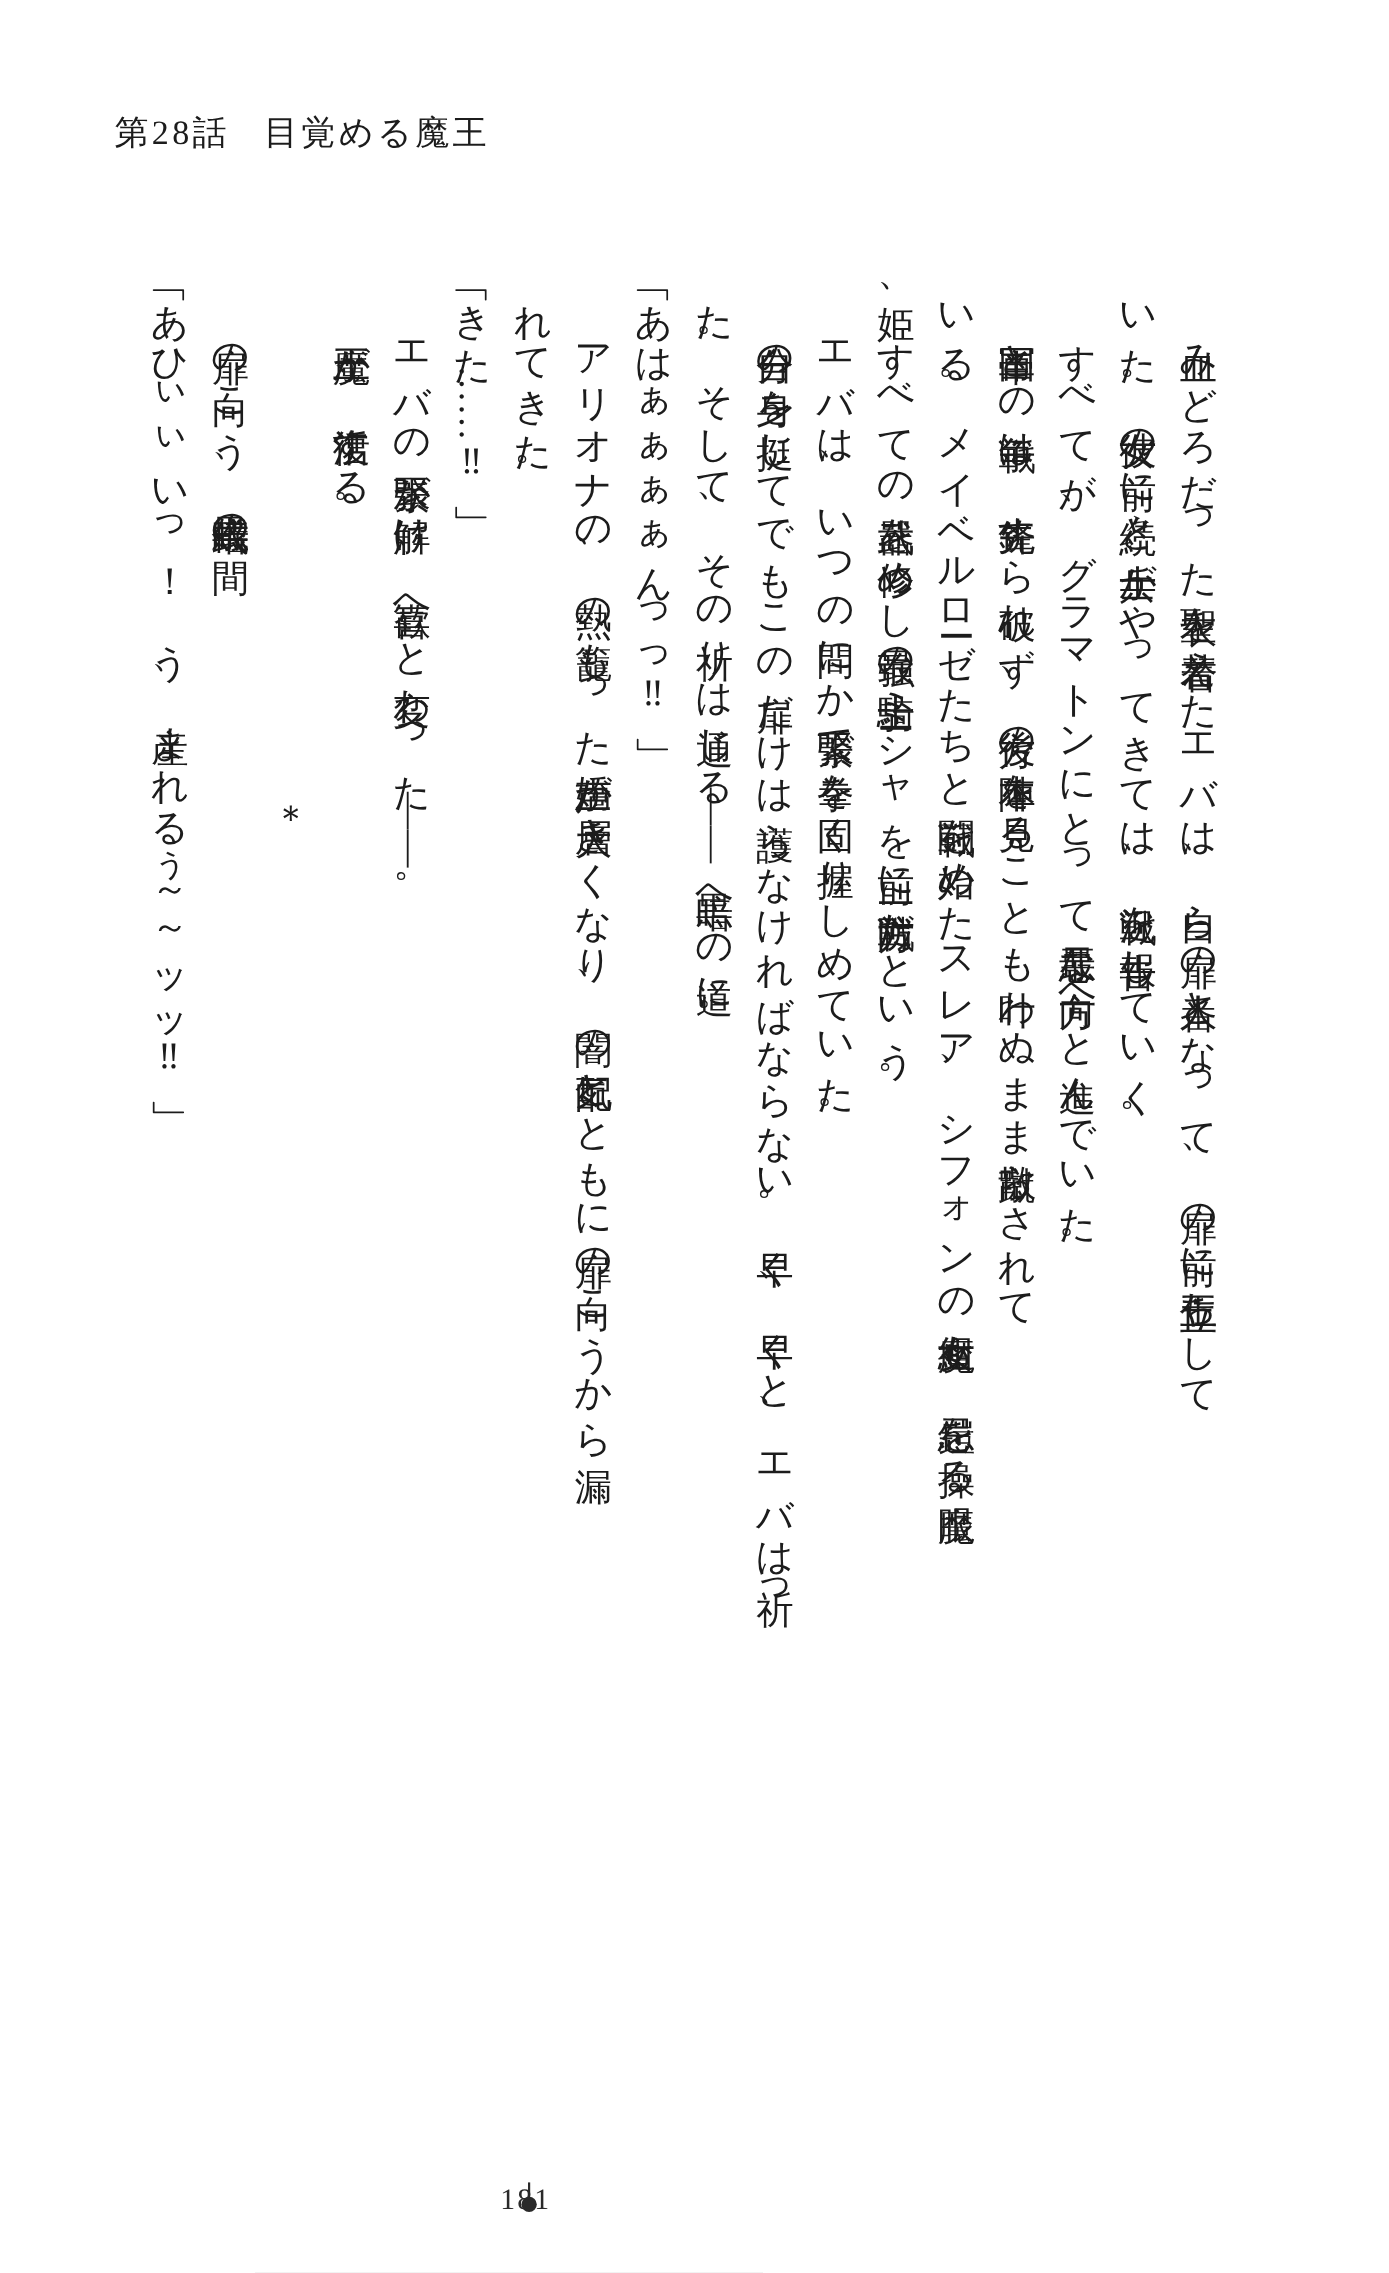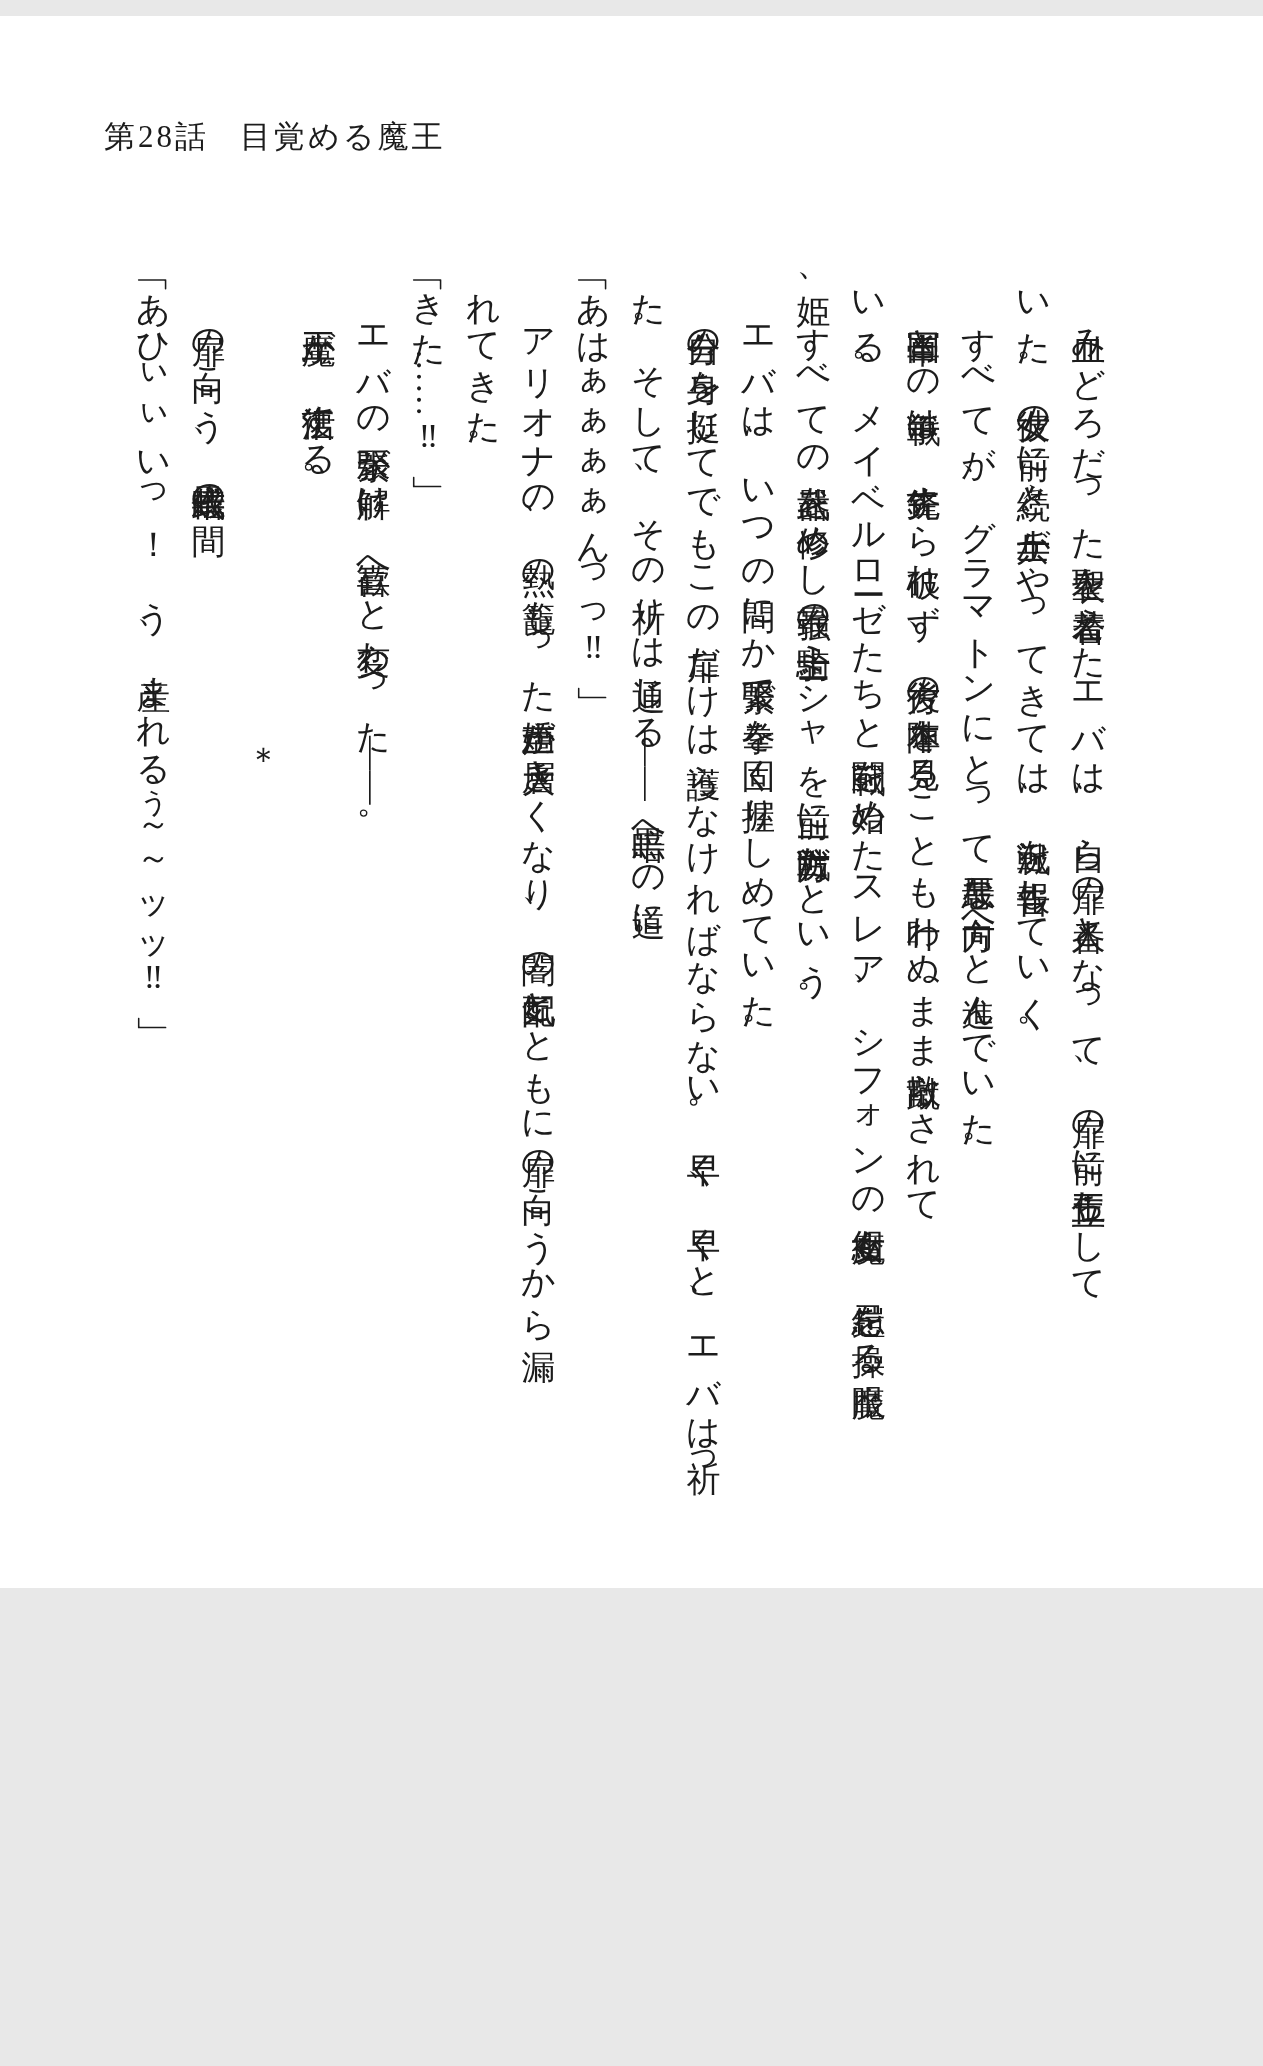--- a/index.html
+++ b/index.html
@@ -1,19 +1,19 @@
 <!DOCTYPE html>
 <html lang="ja"><head>
 <meta charset="utf-8">
 <style>
   html,body{margin:0;padding:0;background:#e8e8e8;}
   .page{
     position:relative;
-    width:1263px;height:1572px;
-    margin:16px auto;
+    width:1263px;height:2066px;
+    margin:0 auto;
     background:#ffffff;
     font-family:"Liberation Serif","DejaVu Serif",serif;
     color:#1c1c1c;
     overflow:hidden;
   }
   
   .running-head{
     position:absolute;
     left:104px;top:100px;
     font-size:31px;

